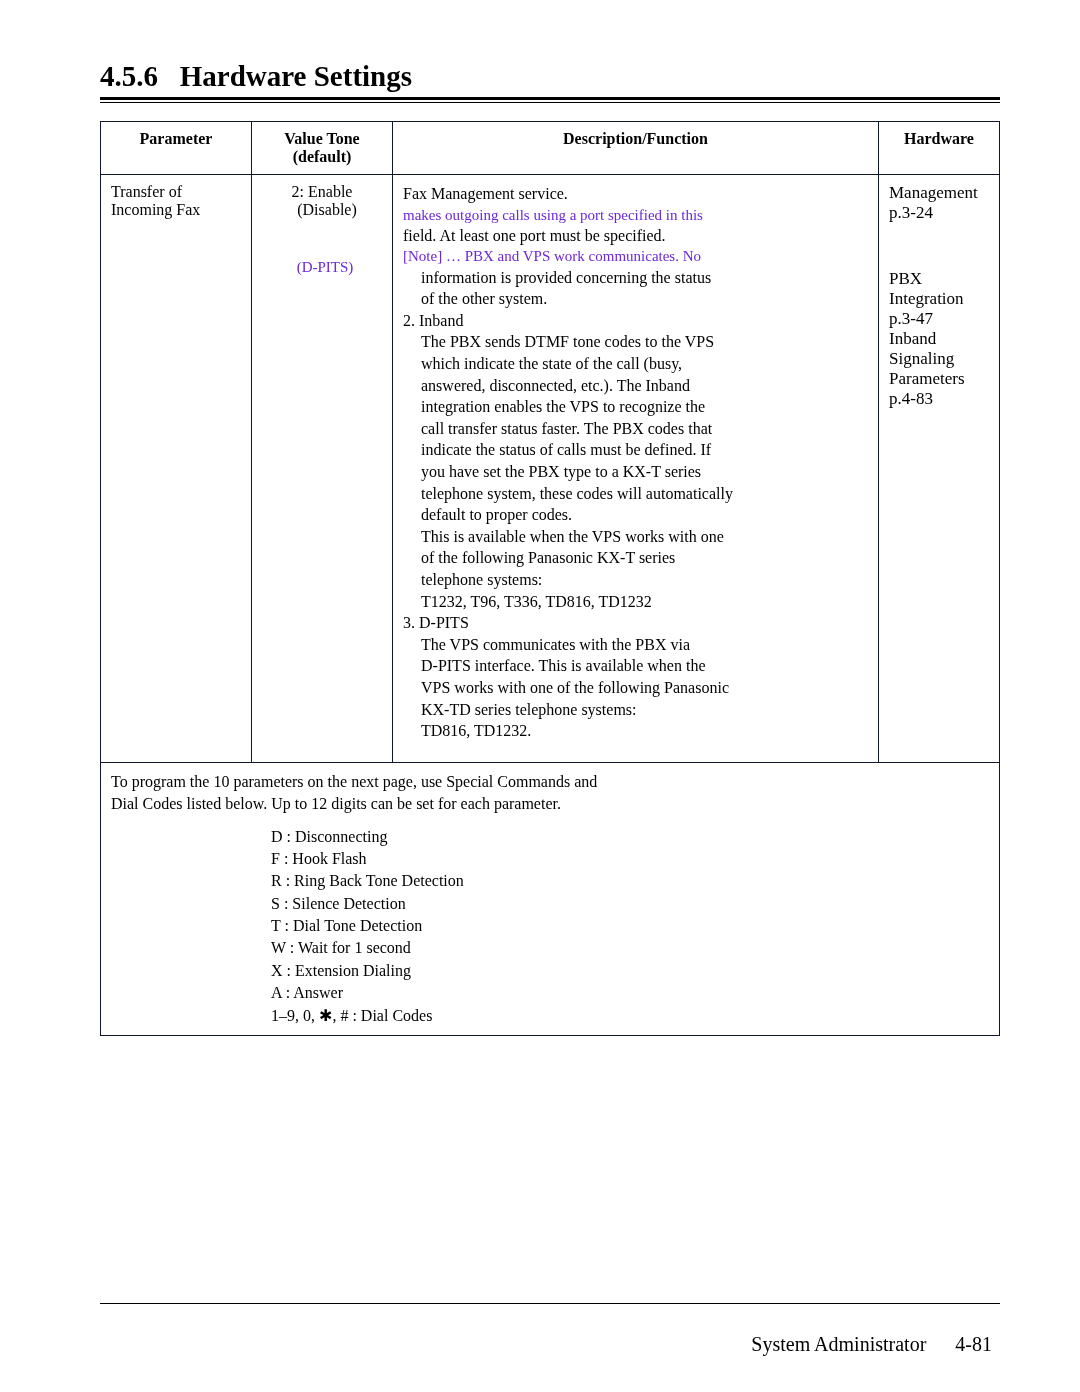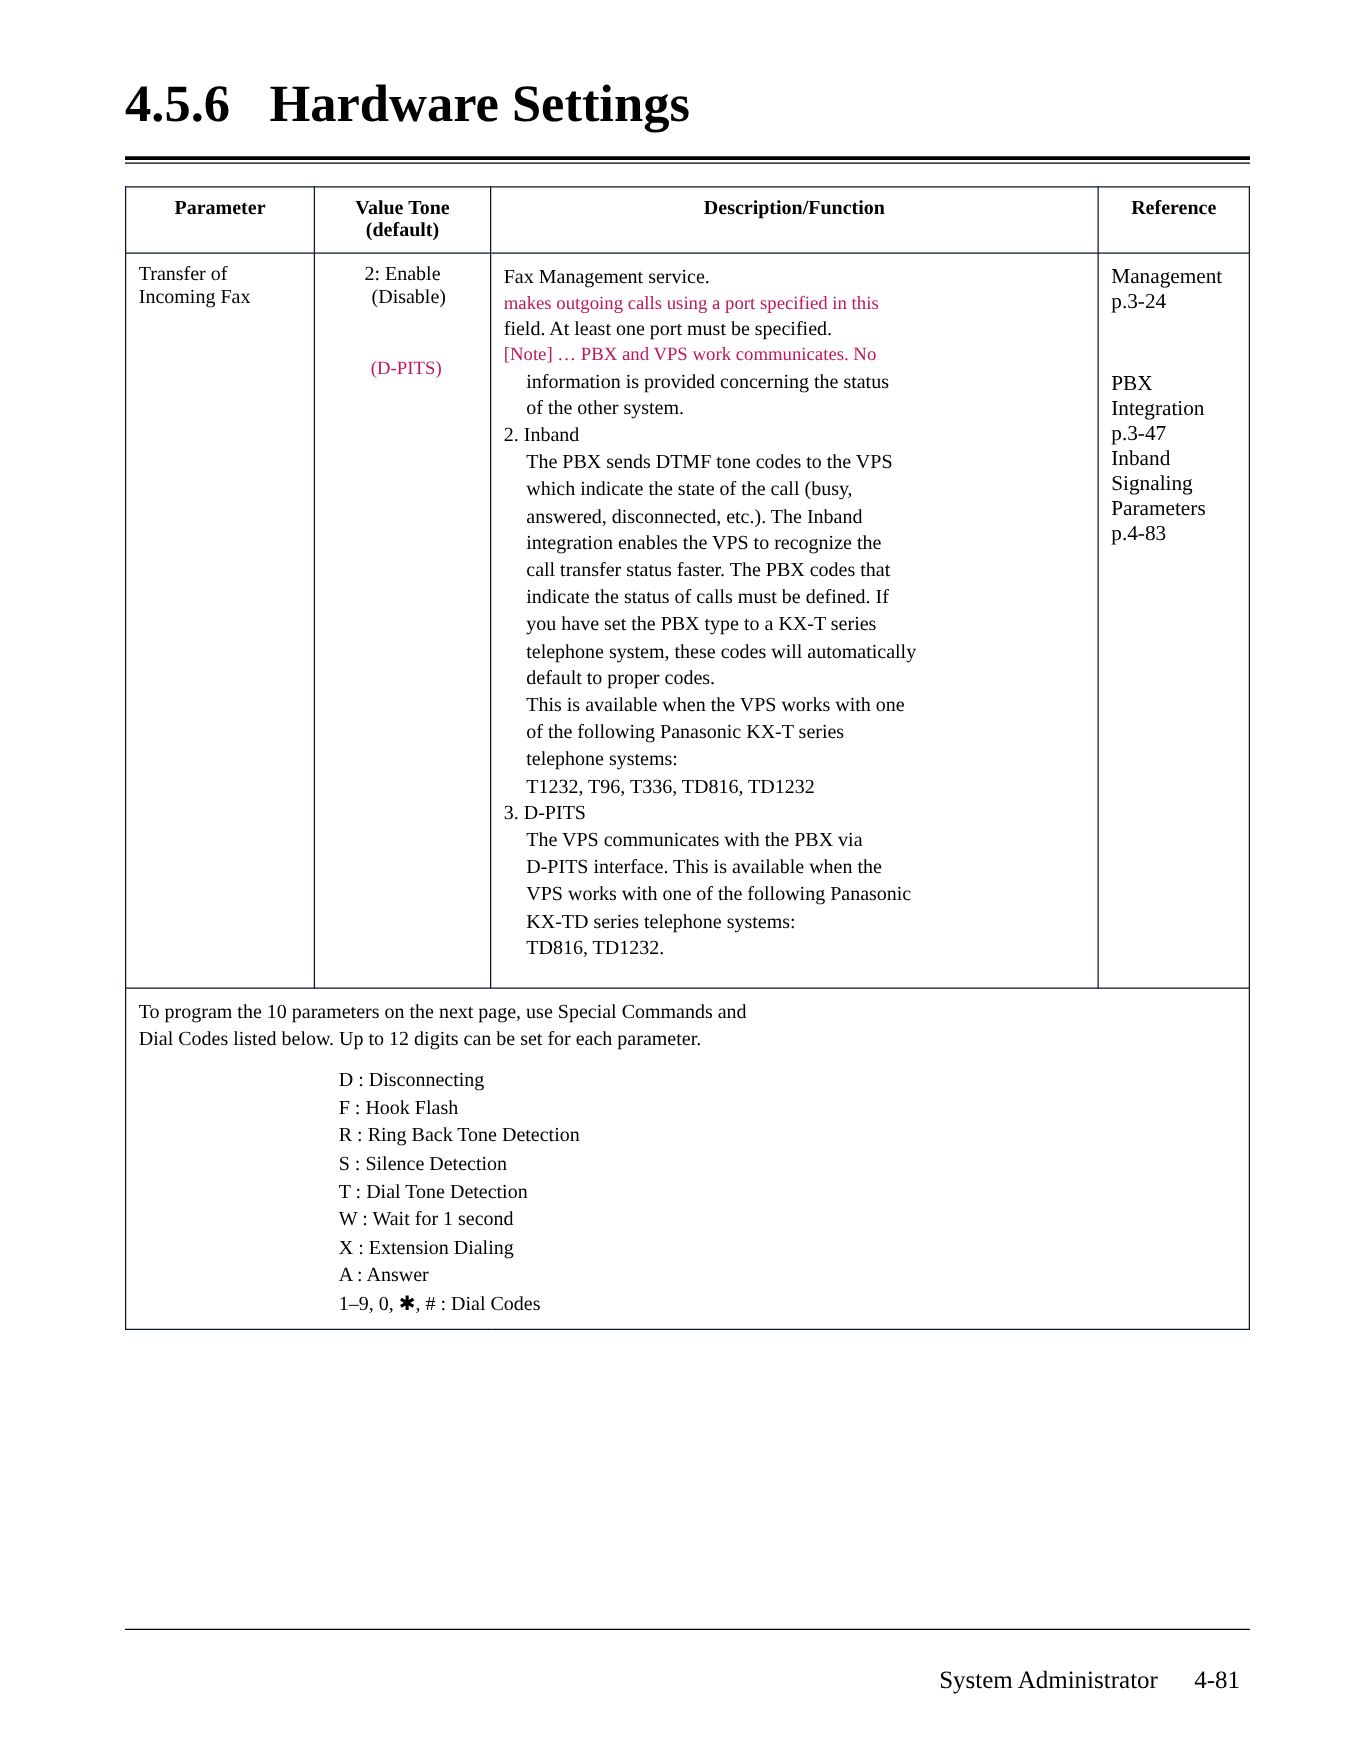--- a/index.html
+++ b/index.html
@@ -7,23 +7,23 @@
     padding: 60px 80px 40px 100px;
     font-family: "Times New Roman", Times, serif;
     color: #000;
     background: #fff;
     width: 1080px;
     height: 1392px;
     box-sizing: border-box;
     position: relative;
   }
   .section-title {
-    font-size: 42px;
+    font-size: 29px;
     font-weight: bold;
-    margin: 0 0 17px 0;
+    margin: 0 0 4px 0;
   }
   .title-rule {
     border: none;
     border-top: 3px solid #000;
     margin: 0 0 2px 0;
   }
   .title-rule2 {
     border: none;
     border-top: 1px solid #000;
     margin: 0 0 18px 0;
@@ -42,21 +42,21 @@
     font-weight: bold;
     text-align: center;
     font-size: 16px;
   }
   .param-col { width: 130px; }
   .value-col { width: 120px; text-align: center; }
   .desc-col  { }
   .ref-col   { width: 100px; font-size: 17px; }
   .desc-block { line-height: 1.35; }
   .indent1 { padding-left: 18px; }
-  .faded { color: #be185d; font-size: 15px; }
+  .faded { color: #6d28d9; font-size: 15px; }
   .footer-block {
     padding: 14px 20px 14px 20px;
     font-size: 16px;
     line-height: 1.4;
   }
   .codes-list { margin-left: 160px; margin-top: 10px; }
   .page-footer {
     position: absolute;
     bottom: 36px;
     right: 88px;
@@ -81,21 +81,21 @@
 </h1>
 <hr class="title-rule">
 <hr class="title-rule2">
 
 <table class="spec">
   <thead>
     <tr>
       <th class="param-col">Parameter</th>
       <th class="value-col">Value Tone (default)</th>
       <th class="desc-col">Description/Function</th>
-      <th class="ref-col">Reference</th>
+      <th class="ref-col">Hardware</th>
     </tr>
   </thead>
   <tbody>
     <tr>
       <td class="param-col">
         <div>Transfer of</div>
         <div>Incoming Fax</div>
       </td>
       <td class="value-col" style="text-align:center;">
         <div>2: Enable</div>

